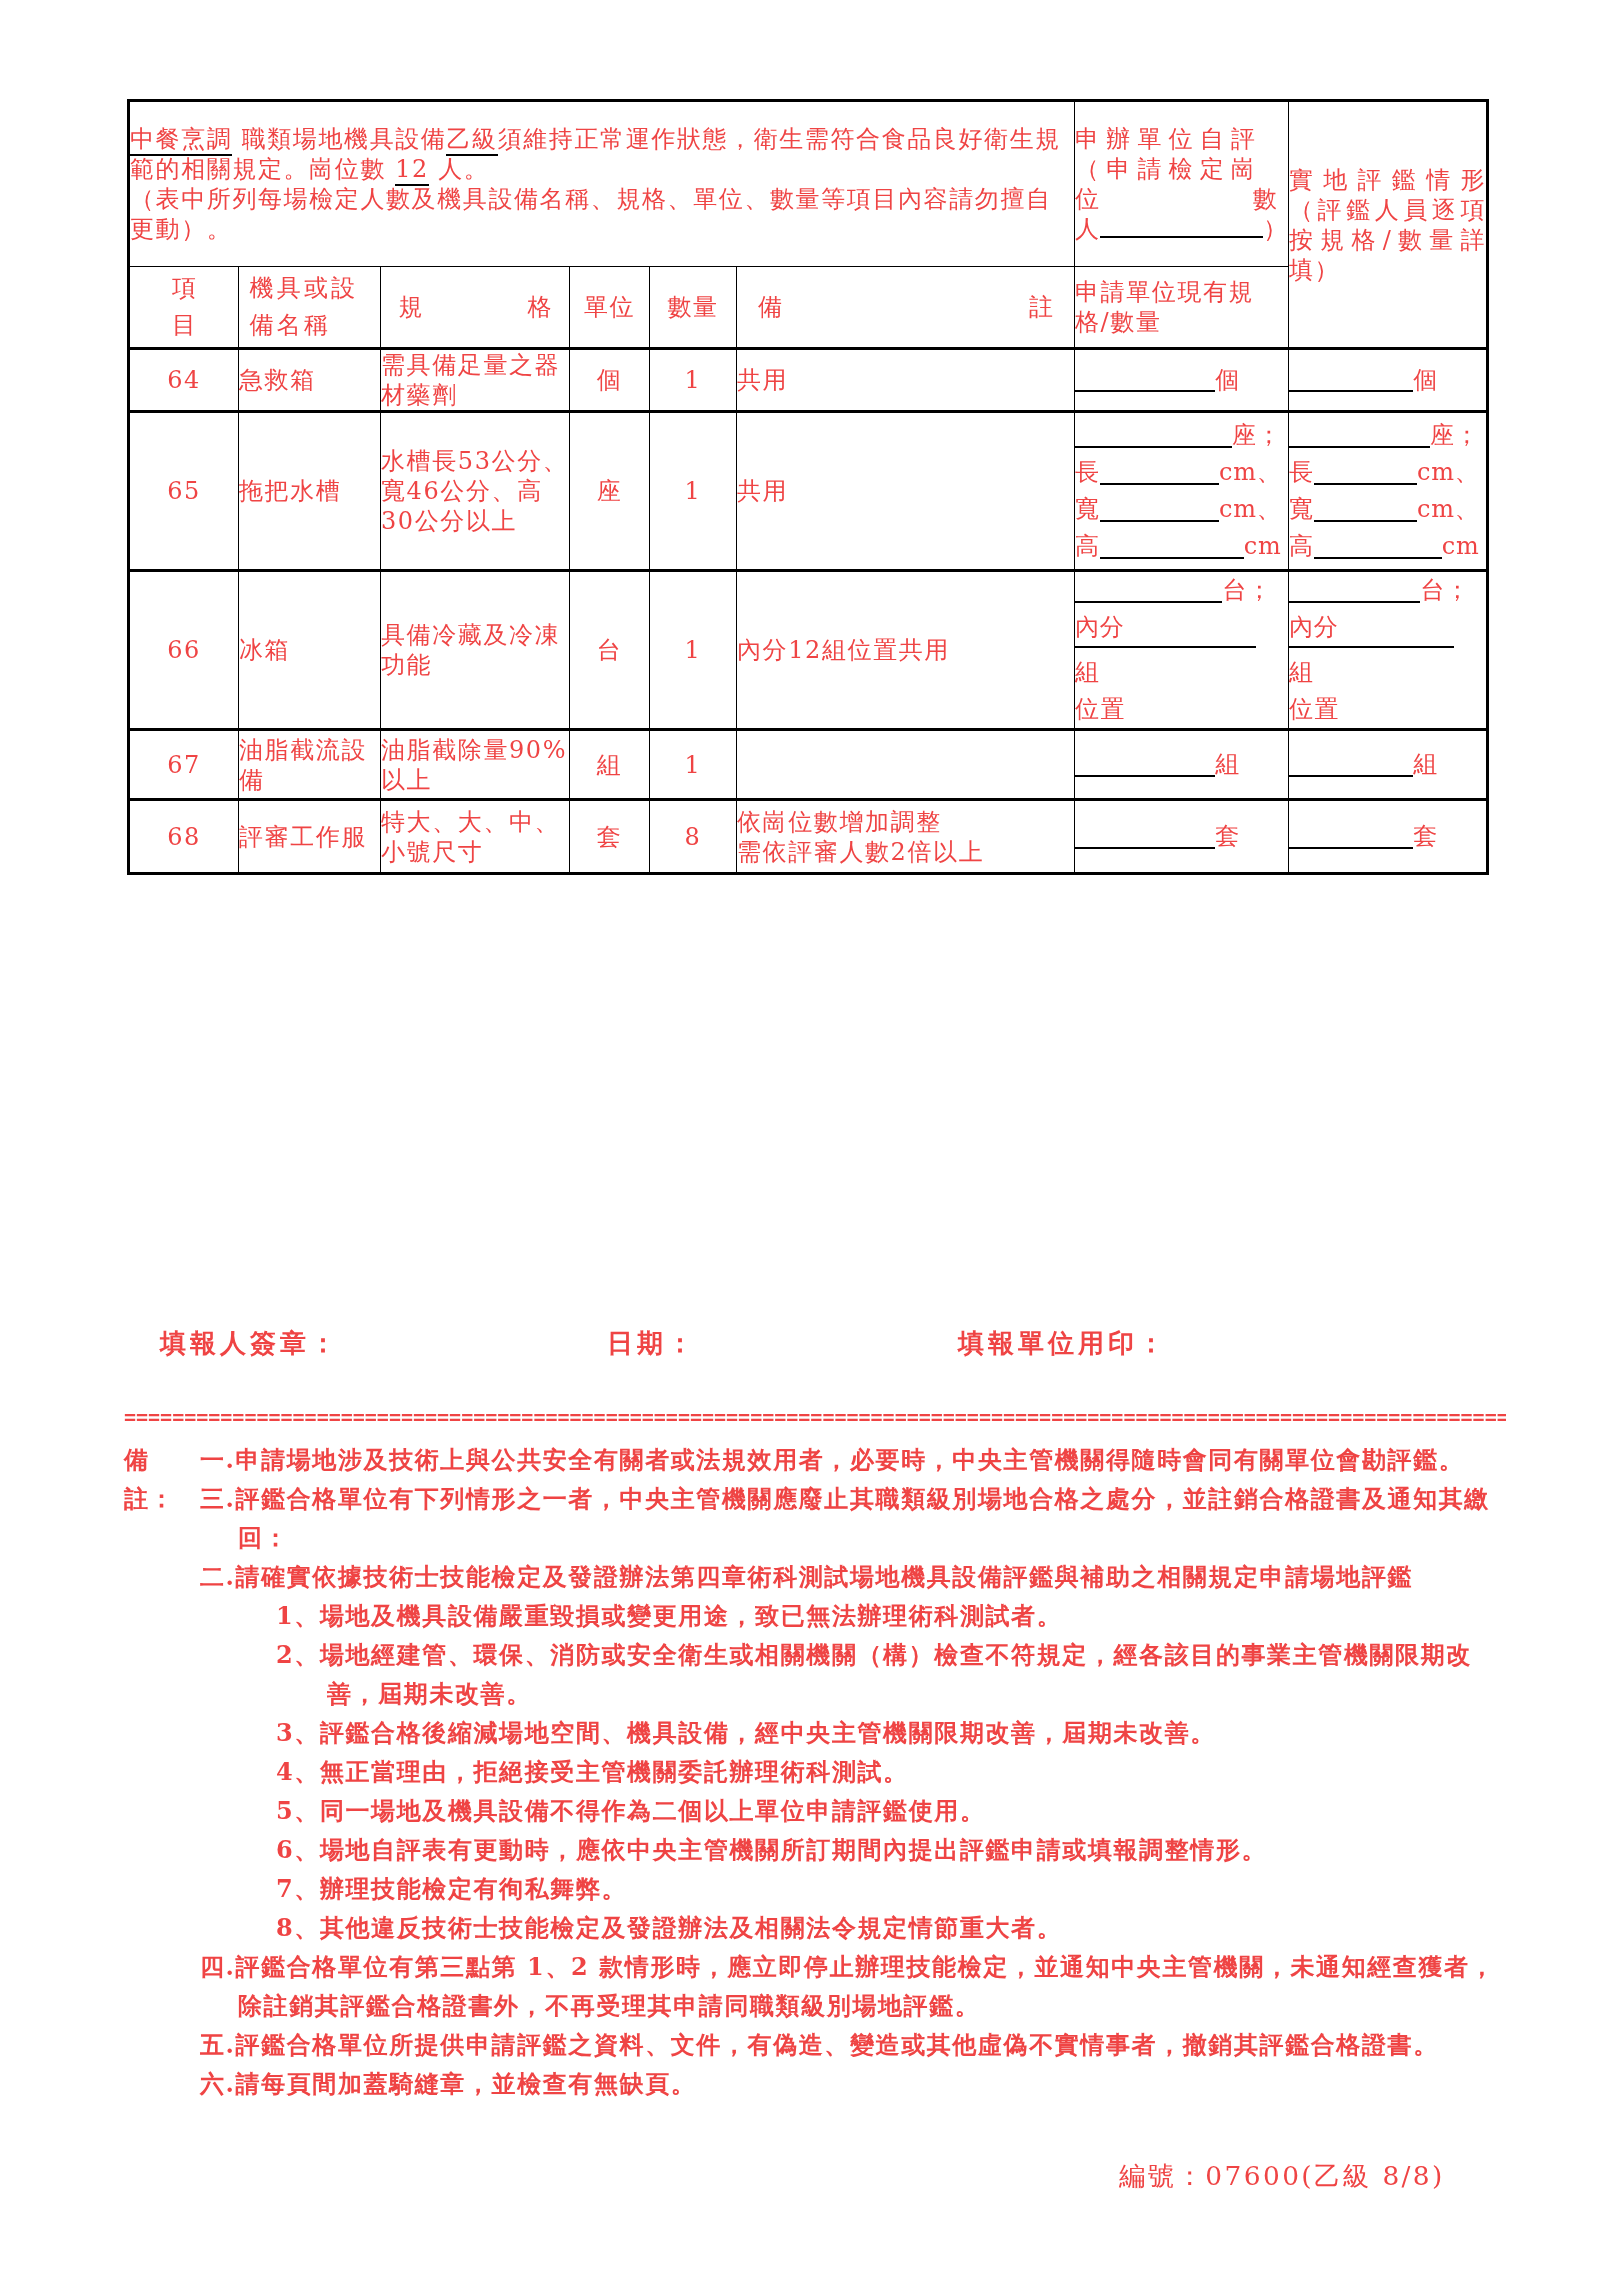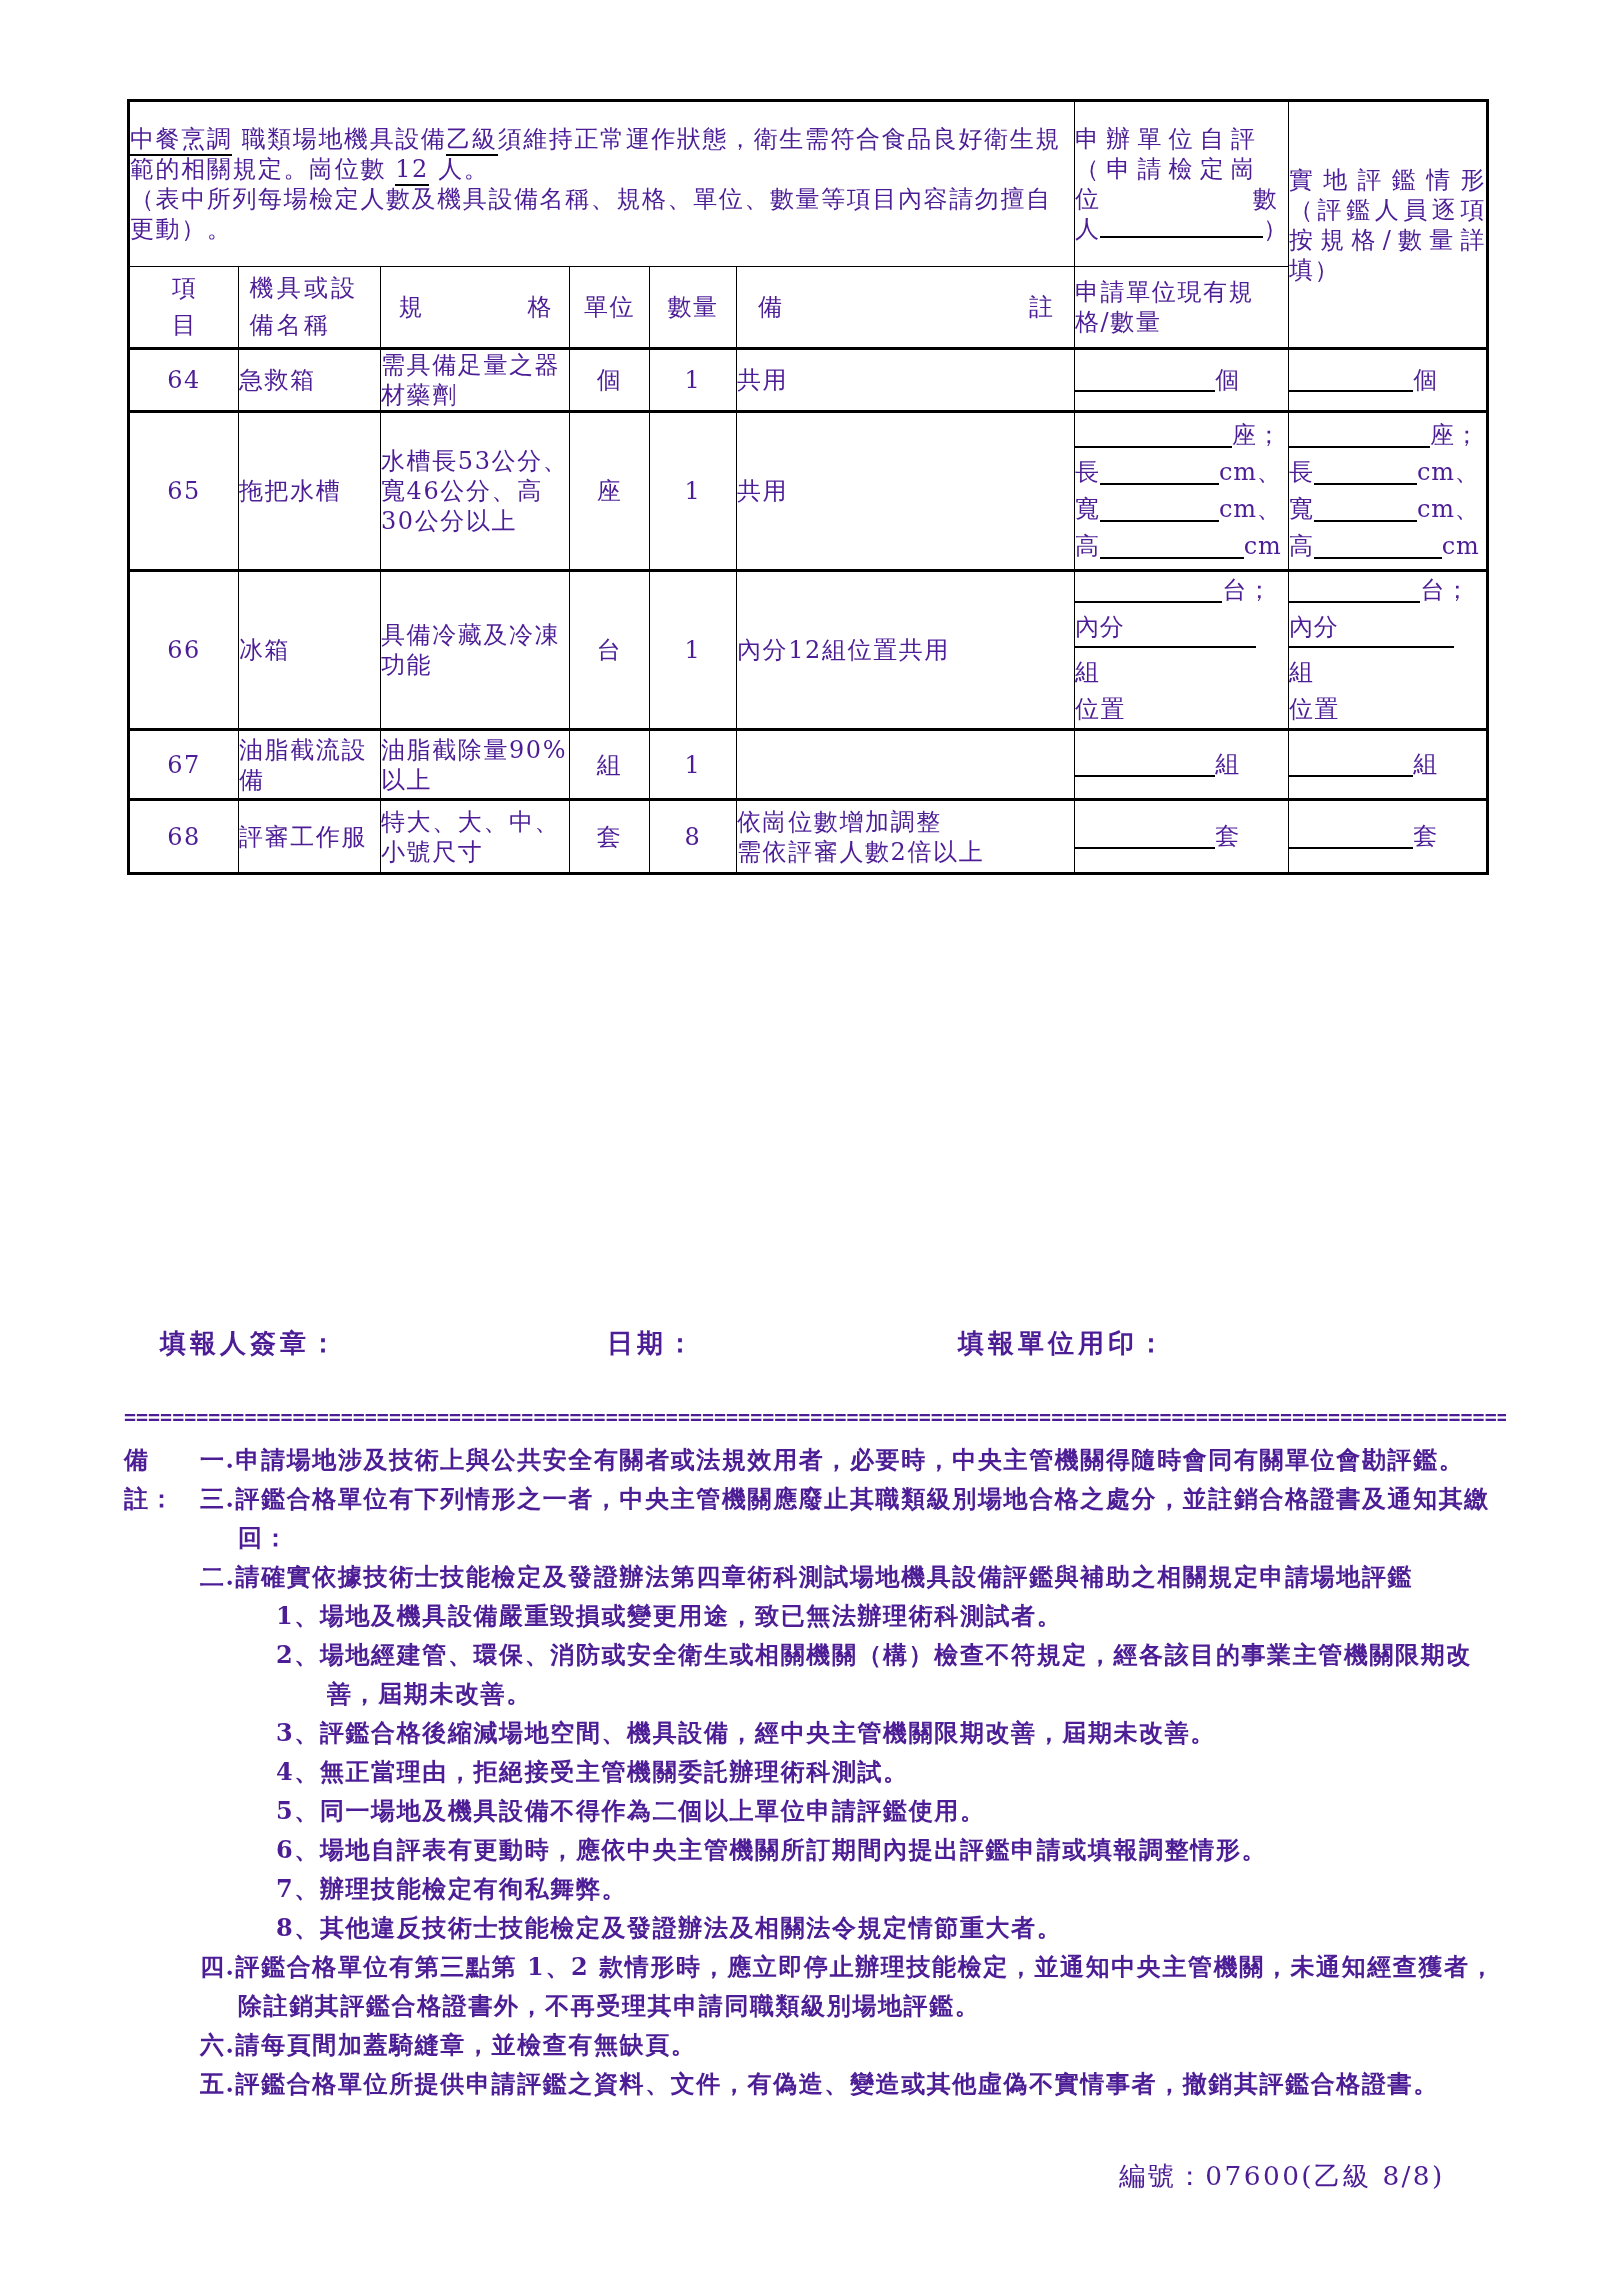--- a/index.html
+++ b/index.html
@@ -1,20 +1,20 @@
 <!DOCTYPE html>
 <html style="font-size:13px"><head>
 <meta charset="utf-8">
 <style>
   html,body{margin:0;padding:0;background:#888;}
   .page{
     position:relative;
     width:1621px;height:2295px;
     background:#ffffff;
-    color:#4c1d95;
+    color:#ef4444;
     font-family:"DejaVu Serif","Liberation Serif",serif;
     overflow:hidden;
   }
   
   table.main{
     position:absolute;left:127px;top:99px;
     border-collapse:collapse;
     table-layout:fixed;
     width:1361px;
     border:3.2px solid #000;
@@ -298,22 +298,22 @@
         <div class="item"><span>二.</span><span>請確實依據技術士技能檢定及發證辦法第四章術科測試場地機具設備評鑑與補助之相關規定申請場地評鑑</span></div>
         <div class="sub">1、場地及機具設備嚴重毀損或變更用途，致已無法辦理術科測試者。</div>
         <div class="sub">2、場地經建管、環保、消防或安全衛生或相關機關（構）檢查不符規定，經各該目的事業主管機關限期改善，屆期未改善。</div>
         <div class="sub">3、評鑑合格後縮減場地空間、機具設備，經中央主管機關限期改善，屆期未改善。</div>
         <div class="sub">4、無正當理由，拒絕接受主管機關委託辦理術科測試。</div>
         <div class="sub">5、同一場地及機具設備不得作為二個以上單位申請評鑑使用。</div>
         <div class="sub">6、場地自評表有更動時，應依中央主管機關所訂期間內提出評鑑申請或填報調整情形。</div>
         <div class="sub">7、辦理技能檢定有徇私舞弊。</div>
         <div class="sub">8、其他違反技術士技能檢定及發證辦法及相關法令規定情節重大者。</div>
         <div class="item"><span>四.</span><span>評鑑合格單位有第三點第 1、2 款情形時，應立即停止辦理技能檢定，並通知中央主管機關，未通知經查獲者，除註銷其評鑑合格證書外，不再受理其申請同職類級別場地評鑑。</span></div>
+        <div class="item"><span>五.</span><span>評鑑合格單位所提供申請評鑑之資料、文件，有偽造、變造或其他虛偽不實情事者，撤銷其評鑑合格證書。</span></div>
         <div class="item"><span>六.</span><span>請每頁間加蓋騎縫章，並檢查有無缺頁。</span></div>
-        <div class="item"><span>五.</span><span>評鑑合格單位所提供申請評鑑之資料、文件，有偽造、變造或其他虛偽不實情事者，撤銷其評鑑合格證書。</span></div>
       </div>
     </div>
   </div>
 
   <div class="footer">編號：07600(乙級 8/8)</div>
 
 </div>
 
 
 </body></html>

